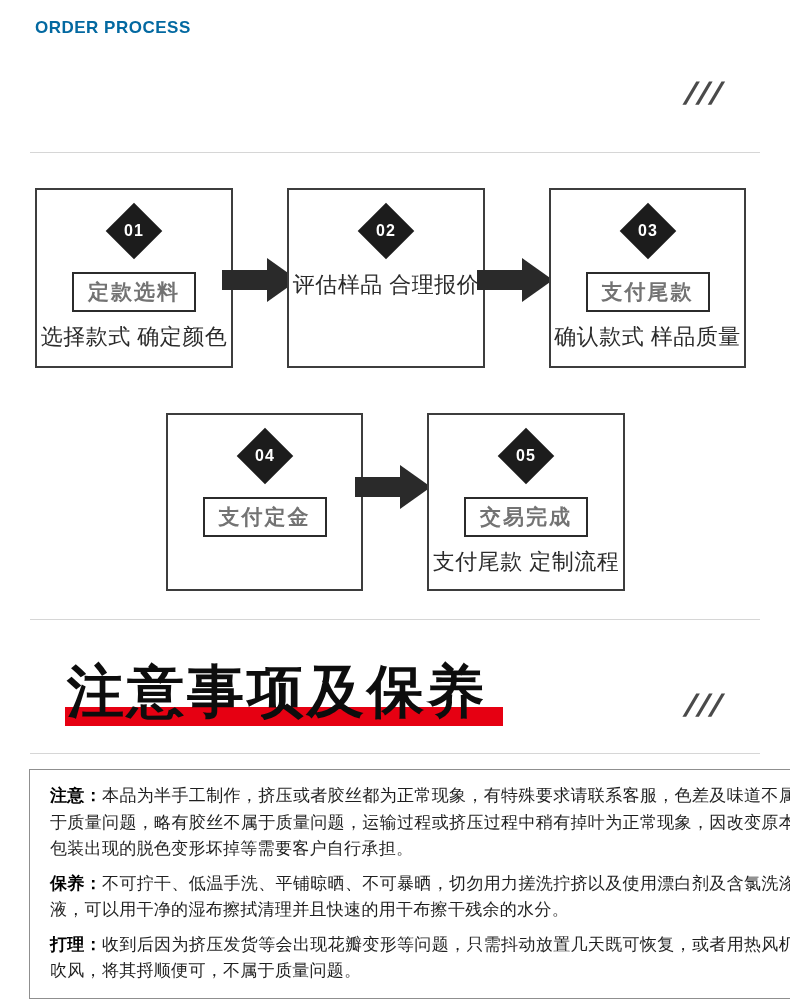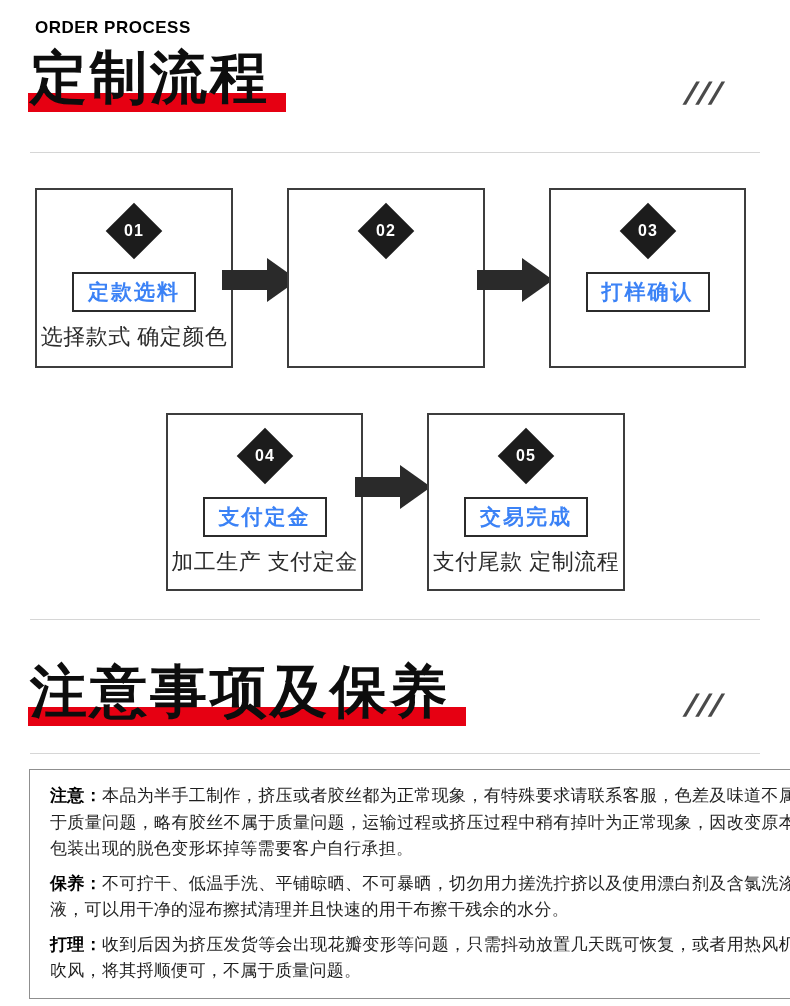--- a/index.html
+++ b/index.html
@@ -3,32 +3,32 @@
 <meta charset="utf-8">
 <style>
   * { box-sizing: border-box; }
   html,body { margin:0; padding:0; background:#ffffff; }
   body { font-family:"Liberation Sans","DejaVu Sans",sans-serif; color:#1a1a1a; }
   .page { position:relative; width:790px; height:1006px; background:#fff; overflow:hidden; }
 
   
   .eyebrow {
     position:absolute; left:35px;
-    font-size:17px; font-weight:700; color:#000000; letter-spacing:0.5px;
+    font-size:17px; font-weight:700; color:#0369a1; letter-spacing:0.5px;
   }
   .eyebrow.one { top:18px; }
   .eyebrow.two { top:631px; }
 
   .big-title {
     position:absolute; left:30px; margin:0;
     font-size:57px; line-height:62px; font-weight:900; color:#0d0d0d;
     letter-spacing:3px; display:inline-block; white-space:nowrap;
   }
   .big-title.one { top:46px; }
-  .big-title.two { top:660px; }
+  .big-title.two { top:660px;margin-left:37px; }
   .big-title .red-bar {
     position:absolute; left:-2px; right:-16px; bottom:-4px; height:19px;
     background:#e60012; z-index:0;
   }
   .big-title .title-text { position:relative; z-index:1; }
 
   .slashes {
     position:absolute; left:686px; width:60px;
     font-size:31px; font-weight:900; font-style:italic; color:#4a4a4a;
     letter-spacing:4px; transform:skewX(-12deg);
@@ -65,21 +65,21 @@
     width:40px; height:40px; background:#1c1c1c; transform:rotate(45deg);
     display:flex; align-items:center; justify-content:center;
   }
   .diamond span {
     transform:rotate(-45deg); color:#fff; font-weight:700; font-size:16px;
     letter-spacing:1px;
   }
 
   .step-label {
     display:inline-block; margin-top:12px; border:2px solid #2b2b2b;
-    padding:4px 14px; font-size:21px; font-weight:600; color:#3b82f6;
+    padding:4px 14px; font-size:21px; font-weight:600; color:#737373;
     letter-spacing:2px; background:#fff;text-align:center;
   }
   .step-desc {
     margin-top:10px; font-size:22px; color:#2b2b2b; letter-spacing:0.5px;
     white-space:nowrap;
   }
 
   .arrow { position:absolute; width:76px; height:44px; }
   .arrow .shaft { position:absolute; left:0; top:12px; width:45px; height:20px; background:#2a2a2a; }
   .arrow .head  { position:absolute; left:45px; top:0; width:0; height:0;
@@ -101,24 +101,20 @@
   }
   .notes-box p .note-label { font-weight:700; color:#000; }
 </style>
 </head>
 <body>
 
 <div class="page">
 
   <div class="eyebrow one">ORDER PROCESS</div>
 
-  <h1 class="big-title one">
-    <span class="red-bar"></span>
-    <span class="title-text">定制流程</span>
-  </h1>
 
   <div class="slashes one">///</div>
 
   <div class="divider d1"></div>
 
   <div class="flow">
 
     <div class="step-box s1">
       <div class="diamond-wrap">
         <div class="diamond">
@@ -133,44 +129,45 @@
       <div class="shaft"></div>
       <div class="head"></div>
     </div>
 
     <div class="step-box s2">
       <div class="diamond-wrap">
         <div class="diamond">
           <span>02</span>
         </div>
       </div>
+      <div class="step-desc">评估样品 合理报价</div>
     </div>
 
     <div class="arrow a2">
       <div class="shaft"></div>
       <div class="head"></div>
     </div>
 
     <div class="step-box s3">
       <div class="diamond-wrap">
         <div class="diamond">
           <span>03</span>
         </div>
       </div>
-      <div><span class="step-label">打样确认</span></div>
+      <div><span class="step-label">支付尾款</span></div>
+      <div class="step-desc">确认款式 样品质量</div>
     </div>
 
     <div class="step-box s4">
       <div class="diamond-wrap">
         <div class="diamond">
           <span>04</span>
         </div>
       </div>
       <div><span class="step-label">支付定金</span></div>
-      <div class="step-desc">加工生产 支付定金</div>
     </div>
 
     <div class="arrow a3">
       <div class="shaft"></div>
       <div class="head"></div>
     </div>
 
     <div class="step-box s5">
       <div class="diamond-wrap">
         <div class="diamond">

